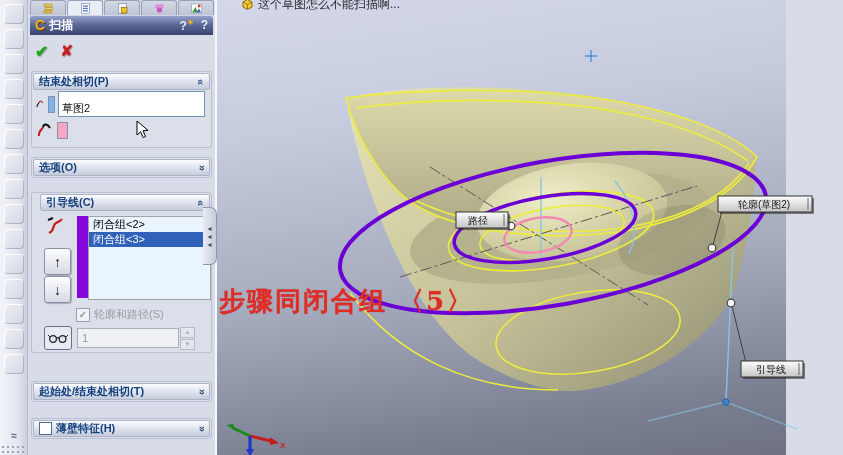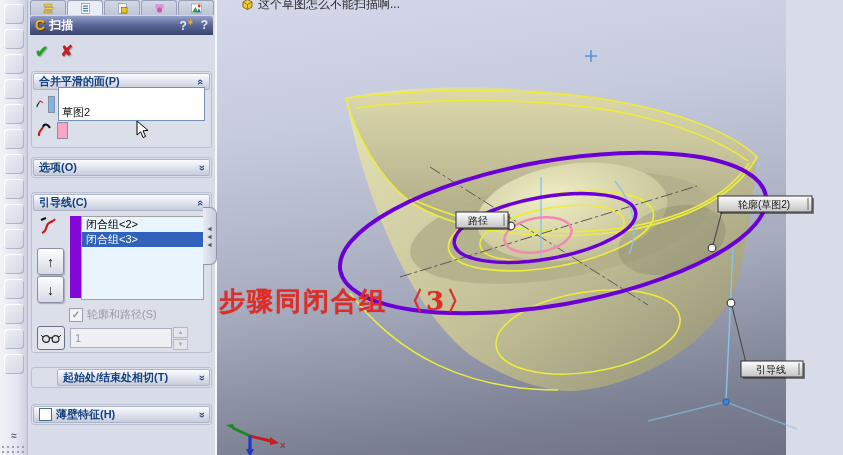--- a/index.html
+++ b/index.html
@@ -35,34 +35,34 @@
     text-shadow:1px 1px 0 #5a3c00;}
   .pm-header .spacer{flex:1;}
   .hdr-q{color:#e8ecf8;font-weight:bold;font-size:12px;margin-left:7px;cursor:default;}
   .hdr-q sup{color:#f8b020;font-size:8px;}
 
   .okcancel{height:24px;padding:4px 0 0 7px;display:flex;align-items:center;gap:12px;}
   .ok-glyph{color:#1fa41f;font-size:16px;font-weight:bold;text-shadow:1px 1px 1px rgba(0,60,0,.3);}
   .cancel-glyph{color:#c42020;font-size:15px;font-weight:bold;text-shadow:1px 1px 1px rgba(80,0,0,.3);}
 
   .group{margin:0 3px;border:1px solid #b9c0d2;border-radius:3px;background:#dbdfea;}
-  .g1{margin-top:8px;} .g2{margin-top:9px;} .g3{margin-top:14px;} .g4{margin-top:14px;padding-left:24px;} .g5{margin-top:16px;}
+  .g1{margin-top:8px;} .g2{margin-top:9px;} .g3{margin-top:14px;padding-left:7px;} .g4{margin-top:28px;} .g5{margin-top:16px;}
   .group-header{height:15px;margin:1px;border-radius:2px;padding:0 5px;
     background:linear-gradient(#fbfcfe,#dde1ec 55%,#c7ccdb);border:1px solid #aeb4c8;
     display:flex;align-items:center;font-weight:bold;color:#14407e;font-size:11px;cursor:default;}
   .group-header .glabel{flex:1;}
   .chev{display:inline-block;color:#33507e;font-size:11px;font-weight:bold;}
   .chev.up{transform:rotate(90deg);}
   .chev.down{transform:rotate(-90deg);}
 
   .pp-row{display:flex;align-items:center;height:26px;padding:0 6px 0 3px;}
   .pp-row .swatch{width:9px;height:15px;margin:0 3px 0 4px;border:1px solid #8a90a4;}
   .swatch.blue{background:#7eb4ee;} .swatch.pink{background:#f7a6c6;}
   .pp-input{flex:1;height:16px;border:1px solid #7691b6;background:#fff;
-    font-size:11px;font-family:"Liberation Sans",sans-serif;padding:16px 0 0 3px;color:#111;}
+    font-size:11px;font-family:"Liberation Sans",sans-serif;padding:8px 0 0 3px;color:#111;}
 
   .guide-content{position:relative;height:140px;}
   .gbtn{position:absolute;left:5px;width:25px;height:25px;border:1px solid #8a90a4;border-radius:3px;
     background:linear-gradient(#fdfdff,#d7dae4);font-weight:bold;font-size:14px;color:#0a0a0a;
     display:flex;align-items:center;justify-content:center;box-shadow:1px 1px 1px rgba(90,96,120,.4);}
   .purple-bar{position:absolute;left:38px;top:4px;width:11px;height:82px;background:#8406da;}
   .guide-list{position:absolute;left:49px;top:4px;width:121px;height:82px;background:#e9f4fc;
     border:1px solid #a3a3a3;overflow:hidden;}
   .gitem{height:15px;line-height:15px;padding-left:4px;color:#000;white-space:nowrap;}
   .gitem.selected{background:#2f62b8;color:#fff;}
@@ -174,21 +174,21 @@
       <span class="hdr-q">?</span>
     </div>
 
     <div class="okcancel">
       <span class="ok-glyph">✔</span>
       <span class="cancel-glyph">✘</span>
     </div>
 
     <div class="group g1">
       <div class="group-header">
-        <span class="glabel">合并平滑的面(P)</span>
+        <span class="glabel">结束处相切(P)</span>
         <span class="chev up">«</span>
       </div>
       <div class="pp-row">
         <svg width="18" height="18" viewBox="0 0 18 18">
           <path d="M4 15 C3 10 7 9 8 6" stroke="#101010" stroke-width="2" fill="none"></path>
           <path d="M8 6 C9 2 13 3 15 7" stroke="#c41e1e" stroke-width="2" fill="none"></path>
         </svg>
         <span class="swatch blue"></span>
         <input class="pp-input" readonly="" value="草图2" style="">
       </div>
@@ -384,20 +384,20 @@
         <path d="M250 436 L233 428" stroke="#1d8a1d" stroke-width="3"></path>
         <path d="M236 431 L226 425 L233 424 Z" fill="#1d8a1d"></path>
         <path d="M250 436 L271 441" stroke="#c41e1e" stroke-width="3"></path>
         <path d="M270 437 L279 443 L270 445 Z" fill="#c41e1e"></path>
         <path d="M250 436 L250 450" stroke="#2038c8" stroke-width="3.2"></path>
         <path d="M246 449 L254 449 L250 457 Z" fill="#2038c8"></path>
         <text class="triad-label" x="280" y="448">X</text>
       </g>
     </svg>
 
-    <div class="anno">步骤同闭合组 〈3〉</div>
+    <div class="anno">步骤同闭合组 〈5〉</div>
   </div>
 
   <svg class="cursor" width="13" height="19" viewBox="0 0 13 19">
     <path d="M1 1 L1 15 L4.6 11.8 L7.2 17.6 L9.6 16.4 L7 10.8 L12 10.4 Z" fill="#fff" stroke="#000" stroke-width="1"></path>
   </svg>
 
 </div>
 
 </body></html>

